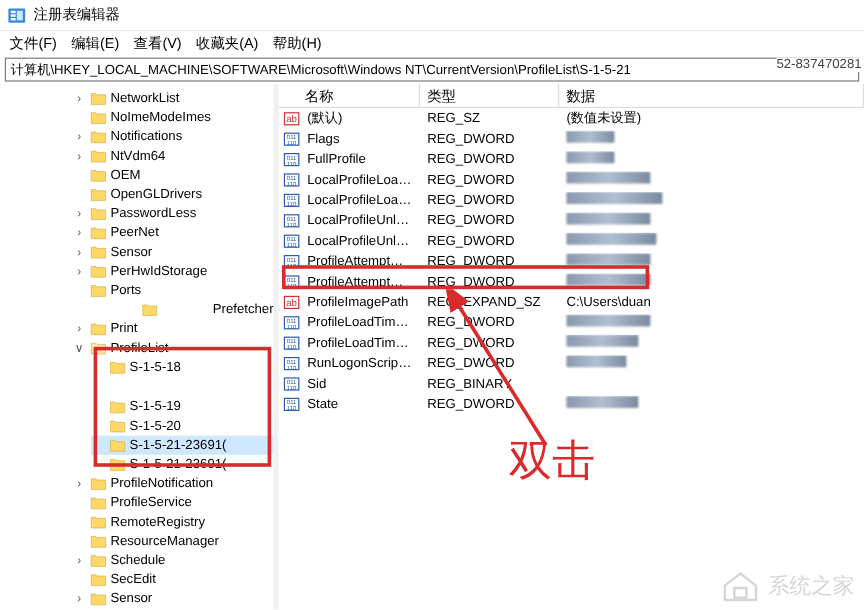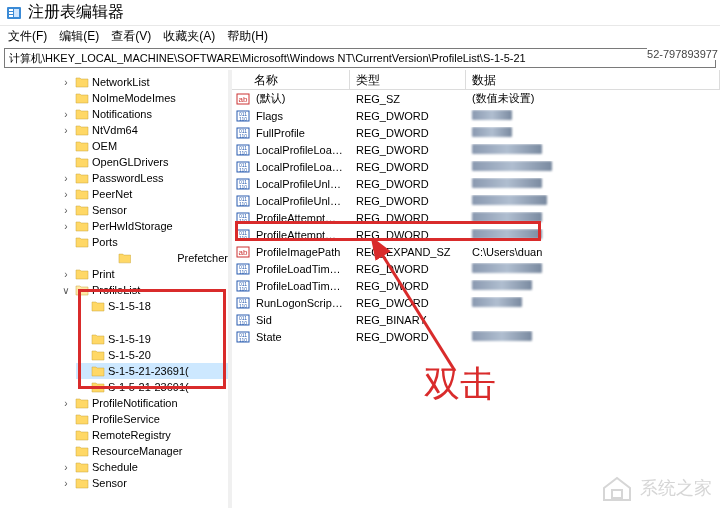--- a/index.html
+++ b/index.html
@@ -1,19 +1,19 @@
 <!DOCTYPE html>
 <html><head>
 <meta charset="utf-8">
 <style>
 * { margin: 0; padding: 0; box-sizing: border-box; }
 body { font-family: "Microsoft YaHei", "Segoe UI", sans-serif; font-size: 12px; background: #fff; width: 720px; height: 508px; overflow: hidden; position: relative; }
 .titlebar { height: 26px; background: #fff; display: flex; align-items: center; padding: 0 6px; border-bottom: 1px solid #e8e8e8; }
 .titlebar-icon { width: 16px; height: 16px; margin-right: 6px; }
-.titlebar-text { font-size: 16px; color: #000; font-family: Liberation Mono, monospace; }
+.titlebar-text { font-size: 12px; color: #000; font-family: Liberation Mono, monospace; }
 .menubar { height: 20px; display: flex; align-items: flex-start; padding: 0 4px; gap: 4px; }
 .menu-item { padding: 2px 4px; cursor: default; }
 .addressbar { height: 20px; border: 1px solid #7a7a7a; margin: 2px 4px; display: flex; align-items: center; padding: 0 4px; font-size: 11px; white-space: nowrap; overflow: hidden; }
 .content { display: flex; height: calc(508px - 70px); }
 .tree-panel { width: 228px; overflow: hidden; padding: 4px 0 0 60px; }
 .tree-node { display: flex; align-items: center; height: 16px; white-space: nowrap; cursor: default; }
 .tree-expand { width: 12px; text-align: center; color: #595959; font-size: 10px; }
 .tree-icon { width: 14px; height: 12px; margin: 0 3px; }
 .tree-label { font-size: 11px; }
 .tree-node.selected { background: #cde8ff; }
@@ -54,21 +54,21 @@
   <span class="menu-item">文件(F)</span>
   <span class="menu-item">编辑(E)</span>
   <span class="menu-item">查看(V)</span>
   <span class="menu-item">收藏夹(A)</span>
   <span class="menu-item">帮助(H)</span>
 </div>
 
 <div class="addressbar">
   <span>计算机\HKEY_LOCAL_MACHINE\SOFTWARE\Microsoft\Windows NT\CurrentVersion\ProfileList\S-1-5-21</span>
 </div>
-<span class="addr-extra">52-797893977</span>
+<span class="addr-extra">52-837470281</span>
 
 <div class="content">
   <div class="tree-panel" id="tree">
       <div class="tree-node" style="padding-left: 0px;">
         <span class="tree-expand">›</span>
         <svg class="tree-icon" viewBox="0 0 14 12">
           <path d="M1 2h4l1 1h7v8H1z" fill="#ffd866" stroke="#caa63c" stroke-width="0.5"></path>
         </svg>
         <span class="tree-label">NetworkList</span>
       </div>
@@ -227,20 +227,27 @@
           <path d="M1 2h4l1 1h7v8H1z" fill="#ffd866" stroke="#caa63c" stroke-width="0.5"></path>
         </svg>
         <span class="tree-label">ResourceManager</span>
       </div>
       <div class="tree-node" style="padding-left: 0px;">
         <span class="tree-expand">›</span>
         <svg class="tree-icon" viewBox="0 0 14 12">
           <path d="M1 2h4l1 1h7v8H1z" fill="#ffd866" stroke="#caa63c" stroke-width="0.5"></path>
         </svg>
         <span class="tree-label">Schedule</span>
+      </div>
+      <div class="tree-node" style="padding-left: 0px;">
+        <span class="tree-expand"></span>
+        <svg class="tree-icon" viewBox="0 0 14 12">
+          <path d="M1 2h4l1 1h7v8H1z" fill="#ffd866" stroke="#caa63c" stroke-width="0.5"></path>
+        </svg>
+        <span class="tree-label">SecEdit</span>
       </div>
       <div class="tree-node" style="padding-left: 0px;">
         <span class="tree-expand">›</span>
         <svg class="tree-icon" viewBox="0 0 14 12">
           <path d="M1 2h4l1 1h7v8H1z" fill="#ffd866" stroke="#caa63c" stroke-width="0.5"></path>
         </svg>
         <span class="tree-label">Sensor</span>
       </div>
       <div class="tree-node" style="padding-left: 0px;"></div>
     </div>

